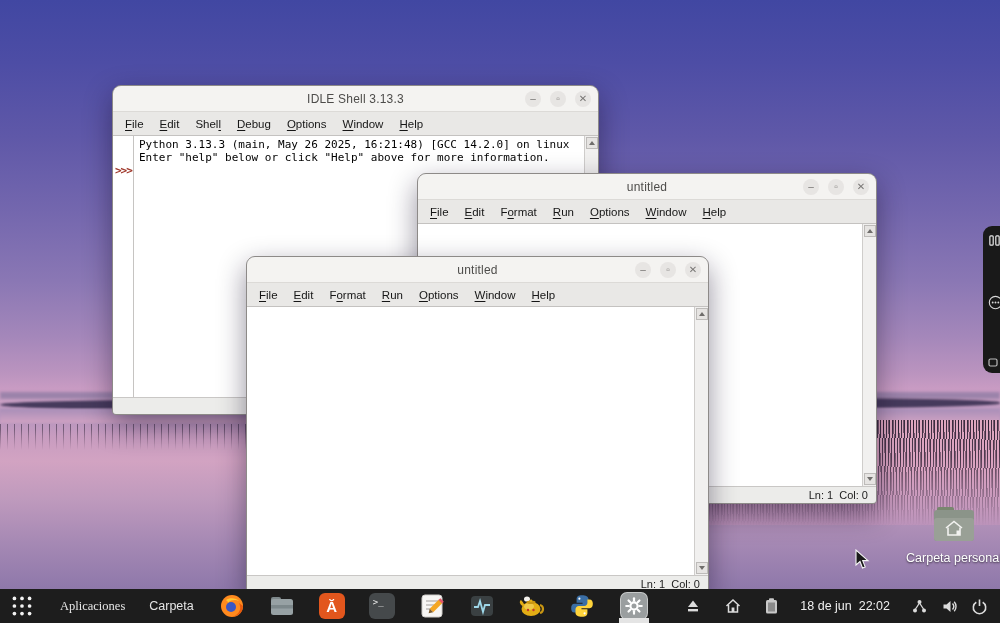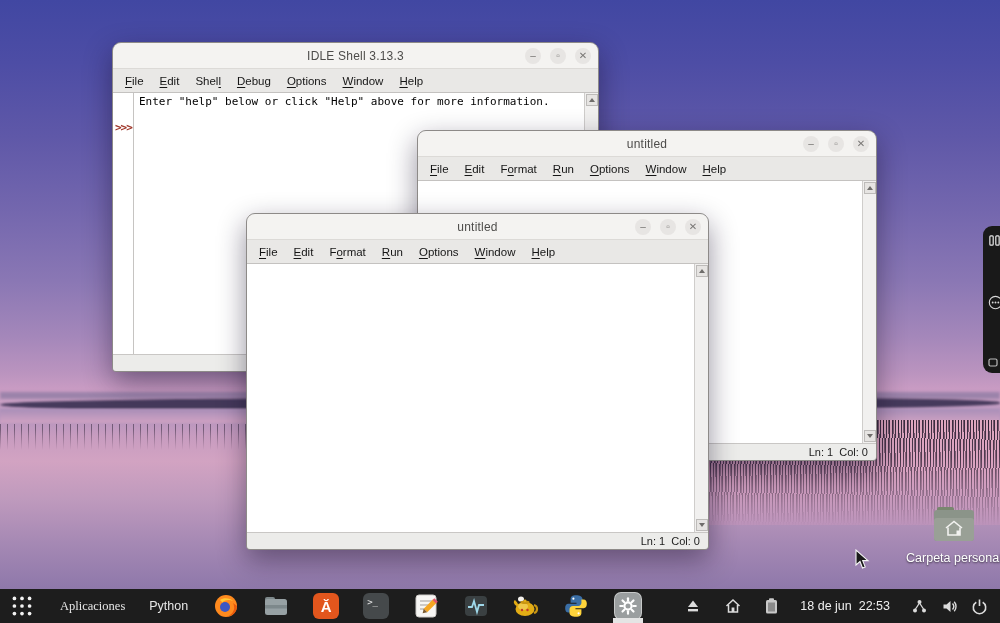--- a/index.html
+++ b/index.html
@@ -28,21 +28,21 @@
     -webkit-mask-image:linear-gradient(180deg,#000 0%,rgba(0,0,0,.85) 35%,rgba(0,0,0,.4) 70%,transparent 100%);
     mask-image:linear-gradient(180deg,#000 0%,rgba(0,0,0,.85) 35%,rgba(0,0,0,.4) 70%,transparent 100%); }
   .reeds-left { position:absolute; left:0; top:424px; width:250px; height:26px; opacity:.65;
     background:repeating-linear-gradient(91deg, rgba(28,20,38,.7) 0 1px, transparent 1px 7px);
     -webkit-mask-image:linear-gradient(180deg,#000 20%,transparent 100%);
     mask-image:linear-gradient(180deg,#000 20%,transparent 100%); }
 
   
   .window { position:absolute; background:#a3a3a3; border:1px solid #8d8a88;
     border-radius:9px 9px 4px 4px; box-shadow:0 10px 28px rgba(20,10,40,.45);
-    display:flex; flex-direction:column; overflow:hidden; }
+    display:flex; flex-direction:column; overflow:hidden;margin-top:43px; }
   .titlebar { height:26px; background:#f4f3f1; border-bottom:1px solid #dcdad7;
     display:flex; align-items:center; justify-content:center; position:relative; flex:0 0 auto; }
   .titlebar .title { font-size:12px; color:#4d4c4a; letter-spacing:.2px; }
   .winbtns { position:absolute; right:7px; top:0; height:100%; display:flex; align-items:center; gap:9px; }
   .winbtn { width:16px; height:16px; border-radius:50%; background:#e7e5e3; color:#77757) ; color:#787674;
     font-size:10px; line-height:15px; text-align:center; cursor:default; }
   .menubar { height:24px; background:#e9e8e6; border-bottom:1px solid #c4c2c0;
     display:flex; align-items:center; padding-left:4px; flex:0 0 auto; }
   .menu-item { font-size:11.5px; color:#161616; padding:0 8px; }
   .menu-item u { text-decoration-thickness:1px; text-underline-offset:2px; }
@@ -147,21 +147,21 @@
         <span class="menu-item"><u>D</u>ebug</span>
         <span class="menu-item"><u>O</u>ptions</span>
         <span class="menu-item"><u>W</u>indow</span>
         <span class="menu-item"><u>H</u>elp</span>
       </div>
     <div class="content">
       <div class="shell-body">
         <div class="gutter">
           <span class="prompt">&gt;&gt;&gt;</span>
         </div>
-        <div class="code"><div>Enter "help" below or click "Help" above for more information.</div></div>
+        <div class="code"><div>Python 3.13.3 (main, May 26 2025, 16:21:48) [GCC 14.2.0] on linux</div><div>Enter "help" below or click "Help" above for more information.</div></div>
       </div>
       <div class="vscroll">
         <span class="sb-btn up">
             <span class="tri-up"></span>
           </span>
         <span class="sb-btn down">
             <span class="tri-down"></span>
           </span>
       </div>
     </div>
@@ -241,21 +241,21 @@
           <circle cx="5" cy="12" r="1.7"></circle>
               <circle cx="12" cy="12" r="1.7"></circle>
               <circle cx="19" cy="12" r="1.7"></circle>
           <circle cx="5" cy="19" r="1.7"></circle>
               <circle cx="12" cy="19" r="1.7"></circle>
               <circle cx="19" cy="19" r="1.7"></circle>
         </g>
           </svg>
       </div>
       <span class="tb-menu" style="margin-left:8px;font-family:Liberation Serif, serif;">Aplicaciones</span>
-      <span class="tb-menu">Python</span>
+      <span class="tb-menu">Carpeta</span>
 
       <div class="tb-ico" style="margin-left:8px;">
         <svg width="26" height="26" viewBox="0 0 26 26">
           <circle cx="13" cy="13" r="11" fill="#ff8a1e"></circle>
           <path d="M24 13 A11 11 0 0 1 4 19 A9 9 0 0 0 20 10 Z" fill="#e8590c"></path>
           <circle cx="12" cy="14" r="5" fill="#3a57c4"></circle>
           <path d="M7 7 C10 4.5 17 4.5 20 8 C17 6.5 12 6.5 9.5 9.5 Z" fill="#ffd43b" opacity=".85"></path>
         </svg>
       </div>
       <div class="tb-ico" style="margin-left:14px;">
@@ -347,21 +347,21 @@
           <rect x="7.6" y="10.5" width="2.8" height="4.5" fill="#dcdcdc" stroke="none"></rect>
         </svg>
       </div>
       <div class="tb-ico small" style="margin-left:8px;">
         <svg width="17" height="18" viewBox="0 0 17 18">
           <rect x="3" y="3" width="11" height="13.5" rx="1.5" fill="#c9c9c9"></rect>
           <rect x="5" y="5.5" width="7" height="9" fill="#8b8b8b"></rect>
           <rect x="6" y="1.2" width="5" height="3.4" rx="1" fill="#c9c9c9"></rect>
         </svg>
       </div>
-      <span class="clock">18 de jun  22:53</span>
+      <span class="clock">18 de jun  22:02</span>
       <div class="tb-ico small">
         <svg width="17" height="17" viewBox="0 0 17 17">
           <g stroke="#dcdcdc" stroke-width="1.3">
               <line x1="8.5" y1="5" x2="4.5" y2="11"></line>
               <line x1="8.5" y1="5" x2="12.5" y2="11"></line>
             </g>
           <circle cx="8.5" cy="4" r="2" fill="#dcdcdc"></circle>
             <circle cx="4" cy="12.5" r="2" fill="#dcdcdc"></circle>
             <circle cx="13" cy="12.5" r="2" fill="#dcdcdc"></circle>
         </svg>

